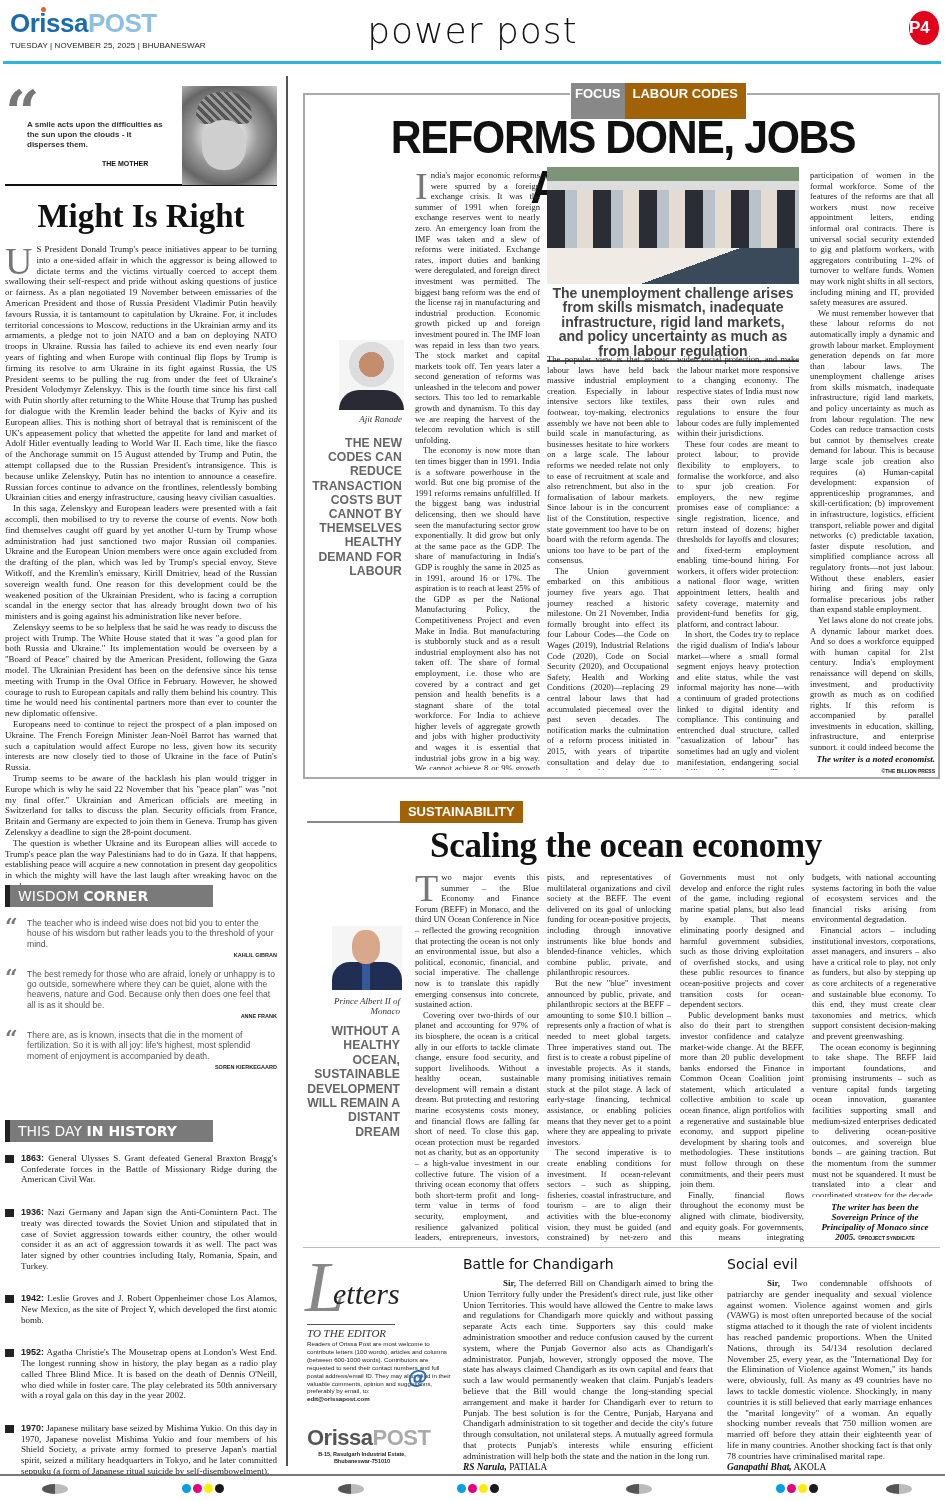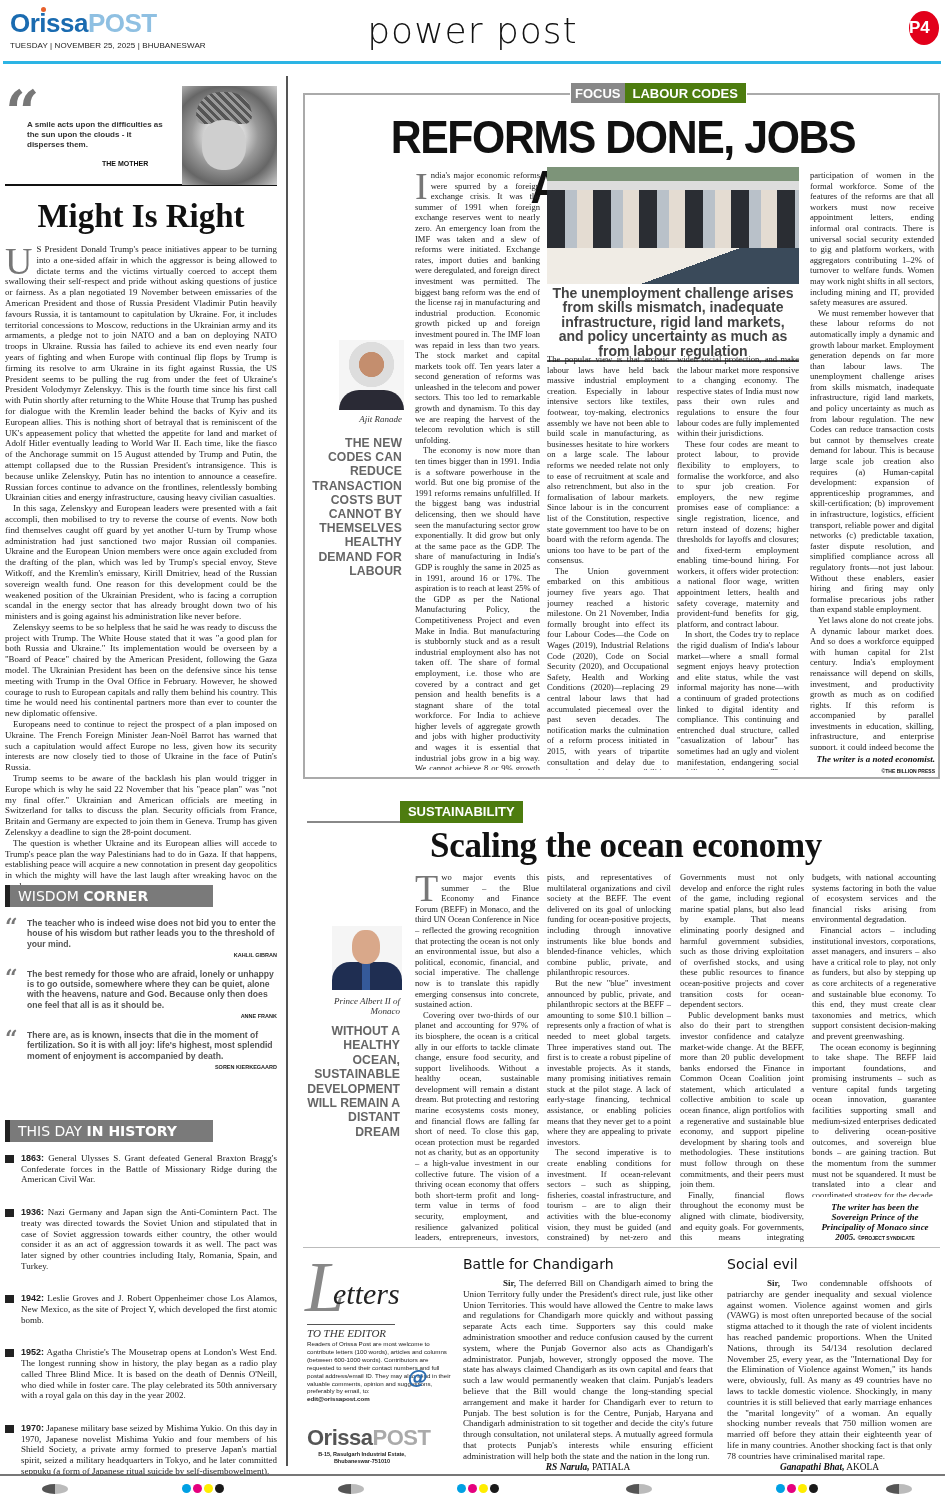--- a/index.html
+++ b/index.html
@@ -32,33 +32,33 @@
   .edit-body { margin-top: 8px; font-family: "Liberation Serif", serif; font-size: 8.9px; line-height: 10.8px; text-align: justify; color: #222; }
   .edit-body p { text-indent: 0; }
   .edit-body p + p { text-indent: 8px; }
   .dropcap { float: left; font-family: "Liberation Serif", serif; font-size: 38px; line-height: 30px; color: #777; margin: 2px 4px 0 0; }
 
   .box-header { position: relative; height: 22px; background: #7a7a7a; color: #fff; font-family: "DejaVu Sans", sans-serif; font-size: 14px; line-height: 22px; padding-left: 8px; border-left: 5px solid #222; width: 208px; }
   .box-header b { font-weight: bold; }
   .wisdom { position: absolute; left: 5px; top: 885px; width: 272px; }
   .wisdom-item { position: relative; padding-left: 22px; margin-top: 11px; }
   .wisdom-item .qm { position: absolute; left: 0; top: -3px; font-family: "DejaVu Serif", serif; font-weight: bold; font-size: 22px; color: #777; line-height: 22px; }
-  .wisdom-item .wt { font-family: "Liberation Sans", sans-serif; font-weight: bold; font-size: 8.6px; line-height: 10.3px; color: #555; }
+  .wisdom-item .wt { font-family: "Liberation Sans", sans-serif; font-weight: normal; font-size: 8.6px; line-height: 10.3px; color: #555; }
   .wisdom-item .wa { text-align: right; font-family: "Liberation Sans", sans-serif; font-weight: bold; font-size: 5.5px; margin-top: 3px; color: #222; }
 
   .history { position: absolute; left: 5px; top: 1120px; width: 272px; }
   .hist-item { position: relative; padding-left: 16px; margin-top: 11px; font-family: "Liberation Serif", serif; font-size: 9px; line-height: 10.7px; color: #222; text-align: justify; }
   .hist-item .sq { position: absolute; left: 0; top: 2px; width: 9px; height: 8px; background: #222; }
   .hist-item .yr { font-family: "Liberation Sans", sans-serif; font-weight: bold; }
 
   
   .focus-box { position: absolute; left: 303px; top: 93px; width: 637px; height: 686px; border: 2px solid #aaa; }
-  .tag-row { position: absolute; left: 570px; top: 83px; height: 20px; display: flex; font-family: "Liberation Sans", sans-serif; font-weight: bold; font-size: 13px; line-height: 22px; background: #fff; padding: 0 1px; }
+  .tag-row { position: absolute; left: 570px; top: 83px; height: 36px; display: flex; font-family: "Liberation Sans", sans-serif; font-weight: bold; font-size: 13px; line-height: 22px; background: #fff; padding: 0 1px; }
   .tag-grey { background: #888; color: #fff; padding: 0 4px; }
-  .tag-black { background: #4d7c0f; color: #fff; padding: 0 8px; }
+  .tag-black { background: #a16207; color: #fff; padding: 0 8px; }
   .big-headline { position: absolute; left: 313px; top: 112px; width: 620px; text-align: center; font-family: "Liberation Sans", sans-serif; font-weight: bold; font-size: 46px; letter-spacing: -1.5px; line-height: 50px; color: #111; transform: scaleX(0.93); transform-origin: center; }
 
   .author-col { position: absolute; left: 307px; top: 340px; width: 95px; }
   .author-photo { width: 65px; height: 70px; margin-left: 32px; background: radial-gradient(circle at 50% 35%, #c48e6e 0 22%, #ddd 23% 40%, #f5f5f5 41%); position: relative; }
   .author-photo .suit { position: absolute; left: 0; bottom: 0; width: 100%; height: 20px; background: #2a2a35; border-radius: 20px 20px 0 0; }
   .author-name { text-align: right; font-family: "Liberation Serif", serif; font-style: italic; font-size: 9px; margin-top: 4px; color: #333; }
   .pull-quote { margin-top: 12px; text-align: right; font-family: "Liberation Sans", sans-serif; font-weight: bold; font-size: 12.2px; line-height: 14.2px; color: #666; letter-spacing: 0.1px; }
 
   .news-col { position: absolute; font-family: "Liberation Serif", serif; font-size: 8.6px; line-height: 10.6px; color: #222; text-align: justify; overflow: hidden; }
   .news-col p + p { text-indent: 8px; }
@@ -99,21 +99,21 @@
   .letters-info .em { font-weight: bold; }
   .at-icon { position: absolute; left: 408px; top: 1365px; width: 30px; height: 26px; font-family: "DejaVu Sans", sans-serif; font-size: 20px; color: #2b6cb0; font-style: italic; font-weight: bold; }
   .logo2 { position: absolute; left: 307px; top: 1425px; font-family: "Liberation Sans", sans-serif; font-weight: bold; font-size: 22px; color: #555; letter-spacing: -0.5px; }
   .logo2 .post { color: #aaa; }
   .addr { position: absolute; left: 307px; top: 1451px; width: 110px; text-align: center; font-family: "Liberation Sans", sans-serif; font-weight: bold; font-size: 5.5px; line-height: 7px; color: #222; }
 
   .letter { position: absolute; top: 1256px; }
   .letter h3 { font-family: "DejaVu Sans", sans-serif; font-weight: normal; font-size: 14px; line-height: 16px; color: #111; margin-bottom: 6px; }
   .letter .body { font-family: "Liberation Serif", serif; font-size: 9px; line-height: 10.8px; color: #222; text-align: justify; }
   .letter .body b { font-weight: bold; padding-left: 40px; }
-  .letter .sig { text-align: center; font-family: "Liberation Serif", serif; font-size: 9.4px; }
+  .letter .sig { text-align: left; font-family: "Liberation Serif", serif; font-size: 9.4px; }
   .letter .sig i { font-weight: bold; }
 
   .bottom-rule { position: absolute; left: 0; top: 1474px; width: 945px; height: 2px; background: #777; }
   .reg { position: absolute; top: 1484px; display: flex; gap: 2px; }
   .reg span { width: 9px; height: 9px; border-radius: 50%; display: inline-block; }
   .halfdot { position: absolute; top: 1484px; width: 26px; height: 10px; border-radius: 50%; background: linear-gradient(90deg, #555 50%, #bbb 50%); }
 </style>
 </head>
 <body>
 

